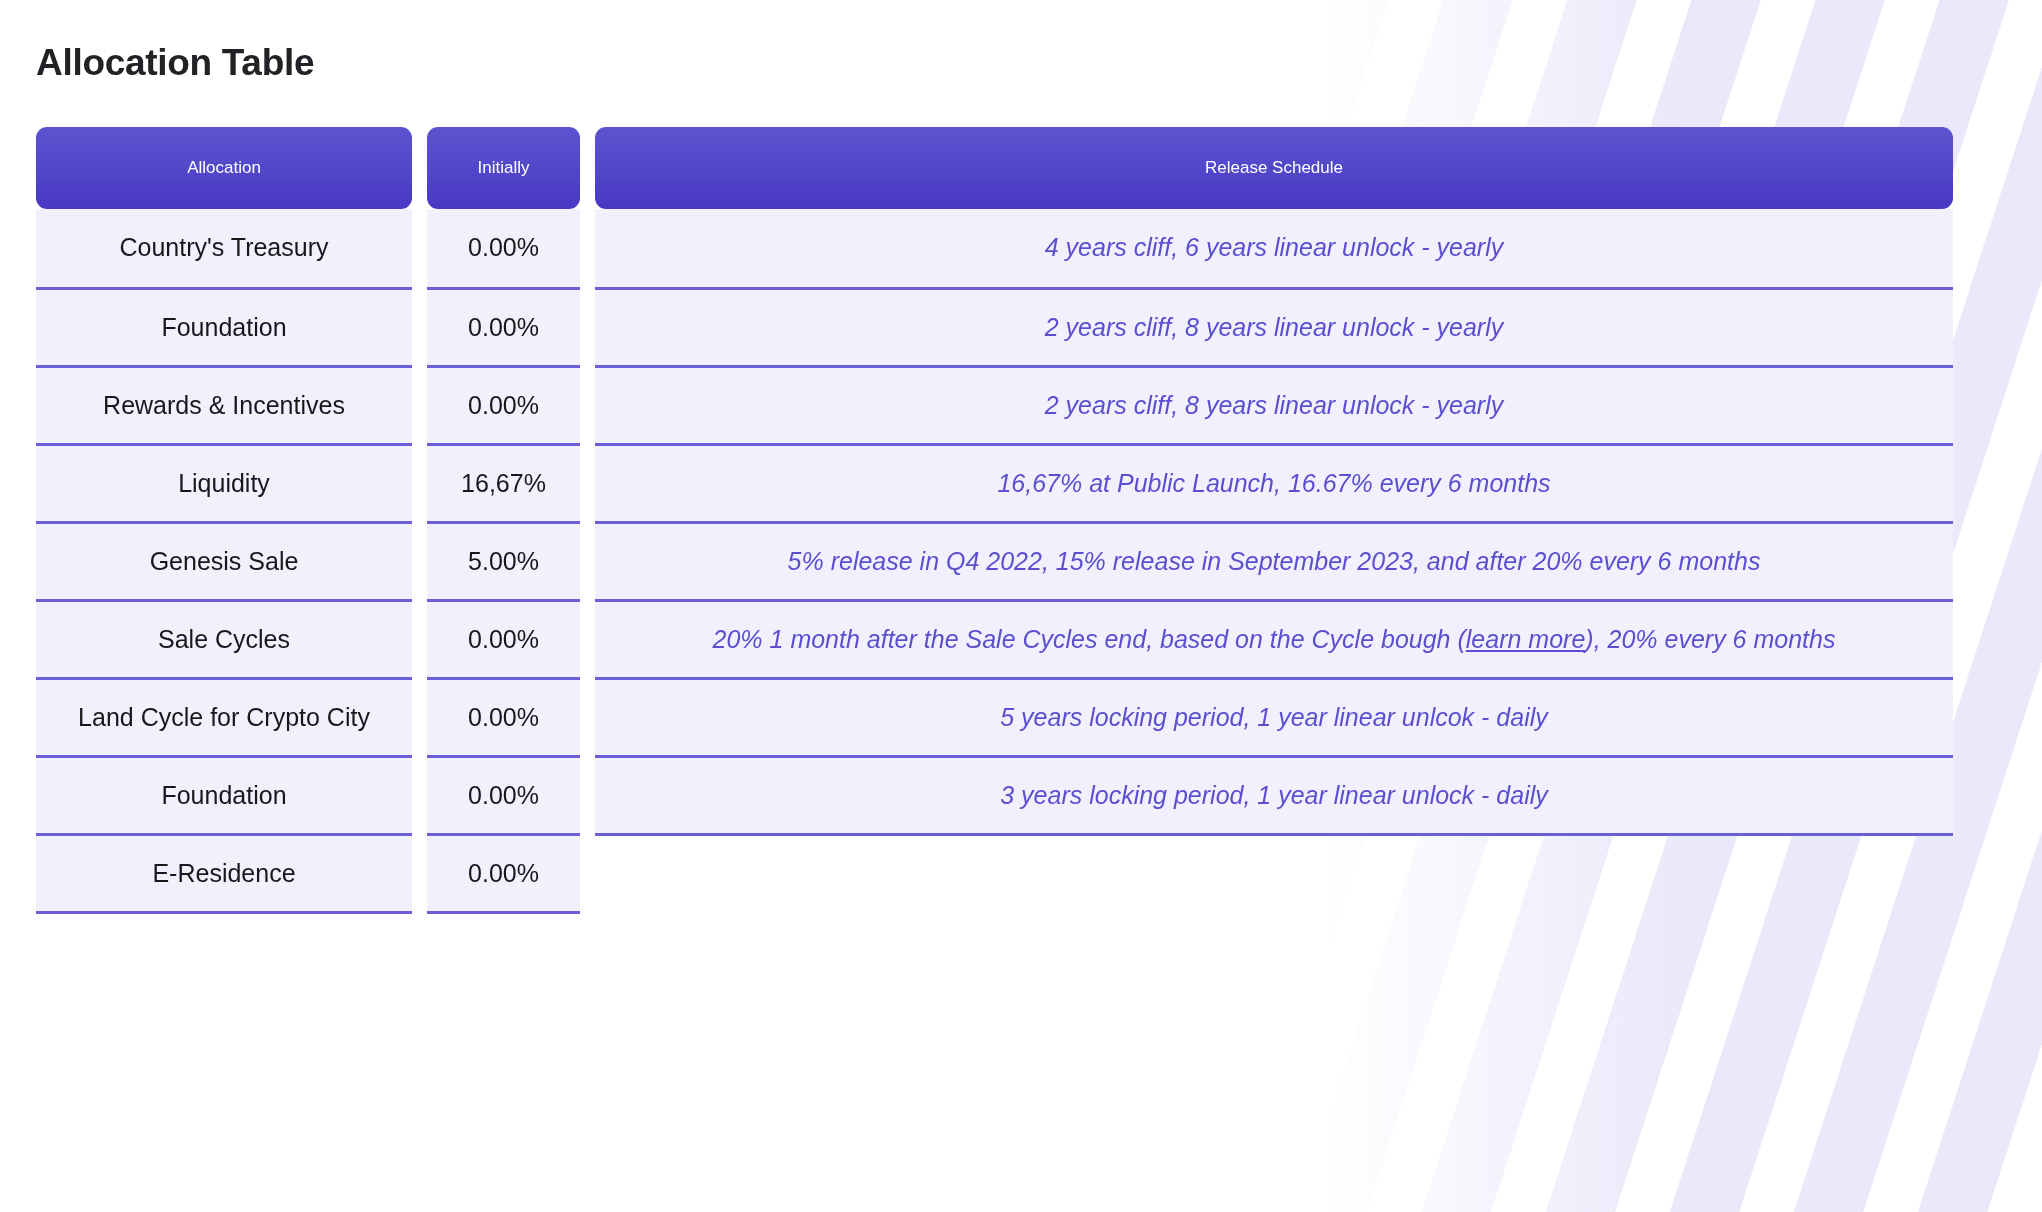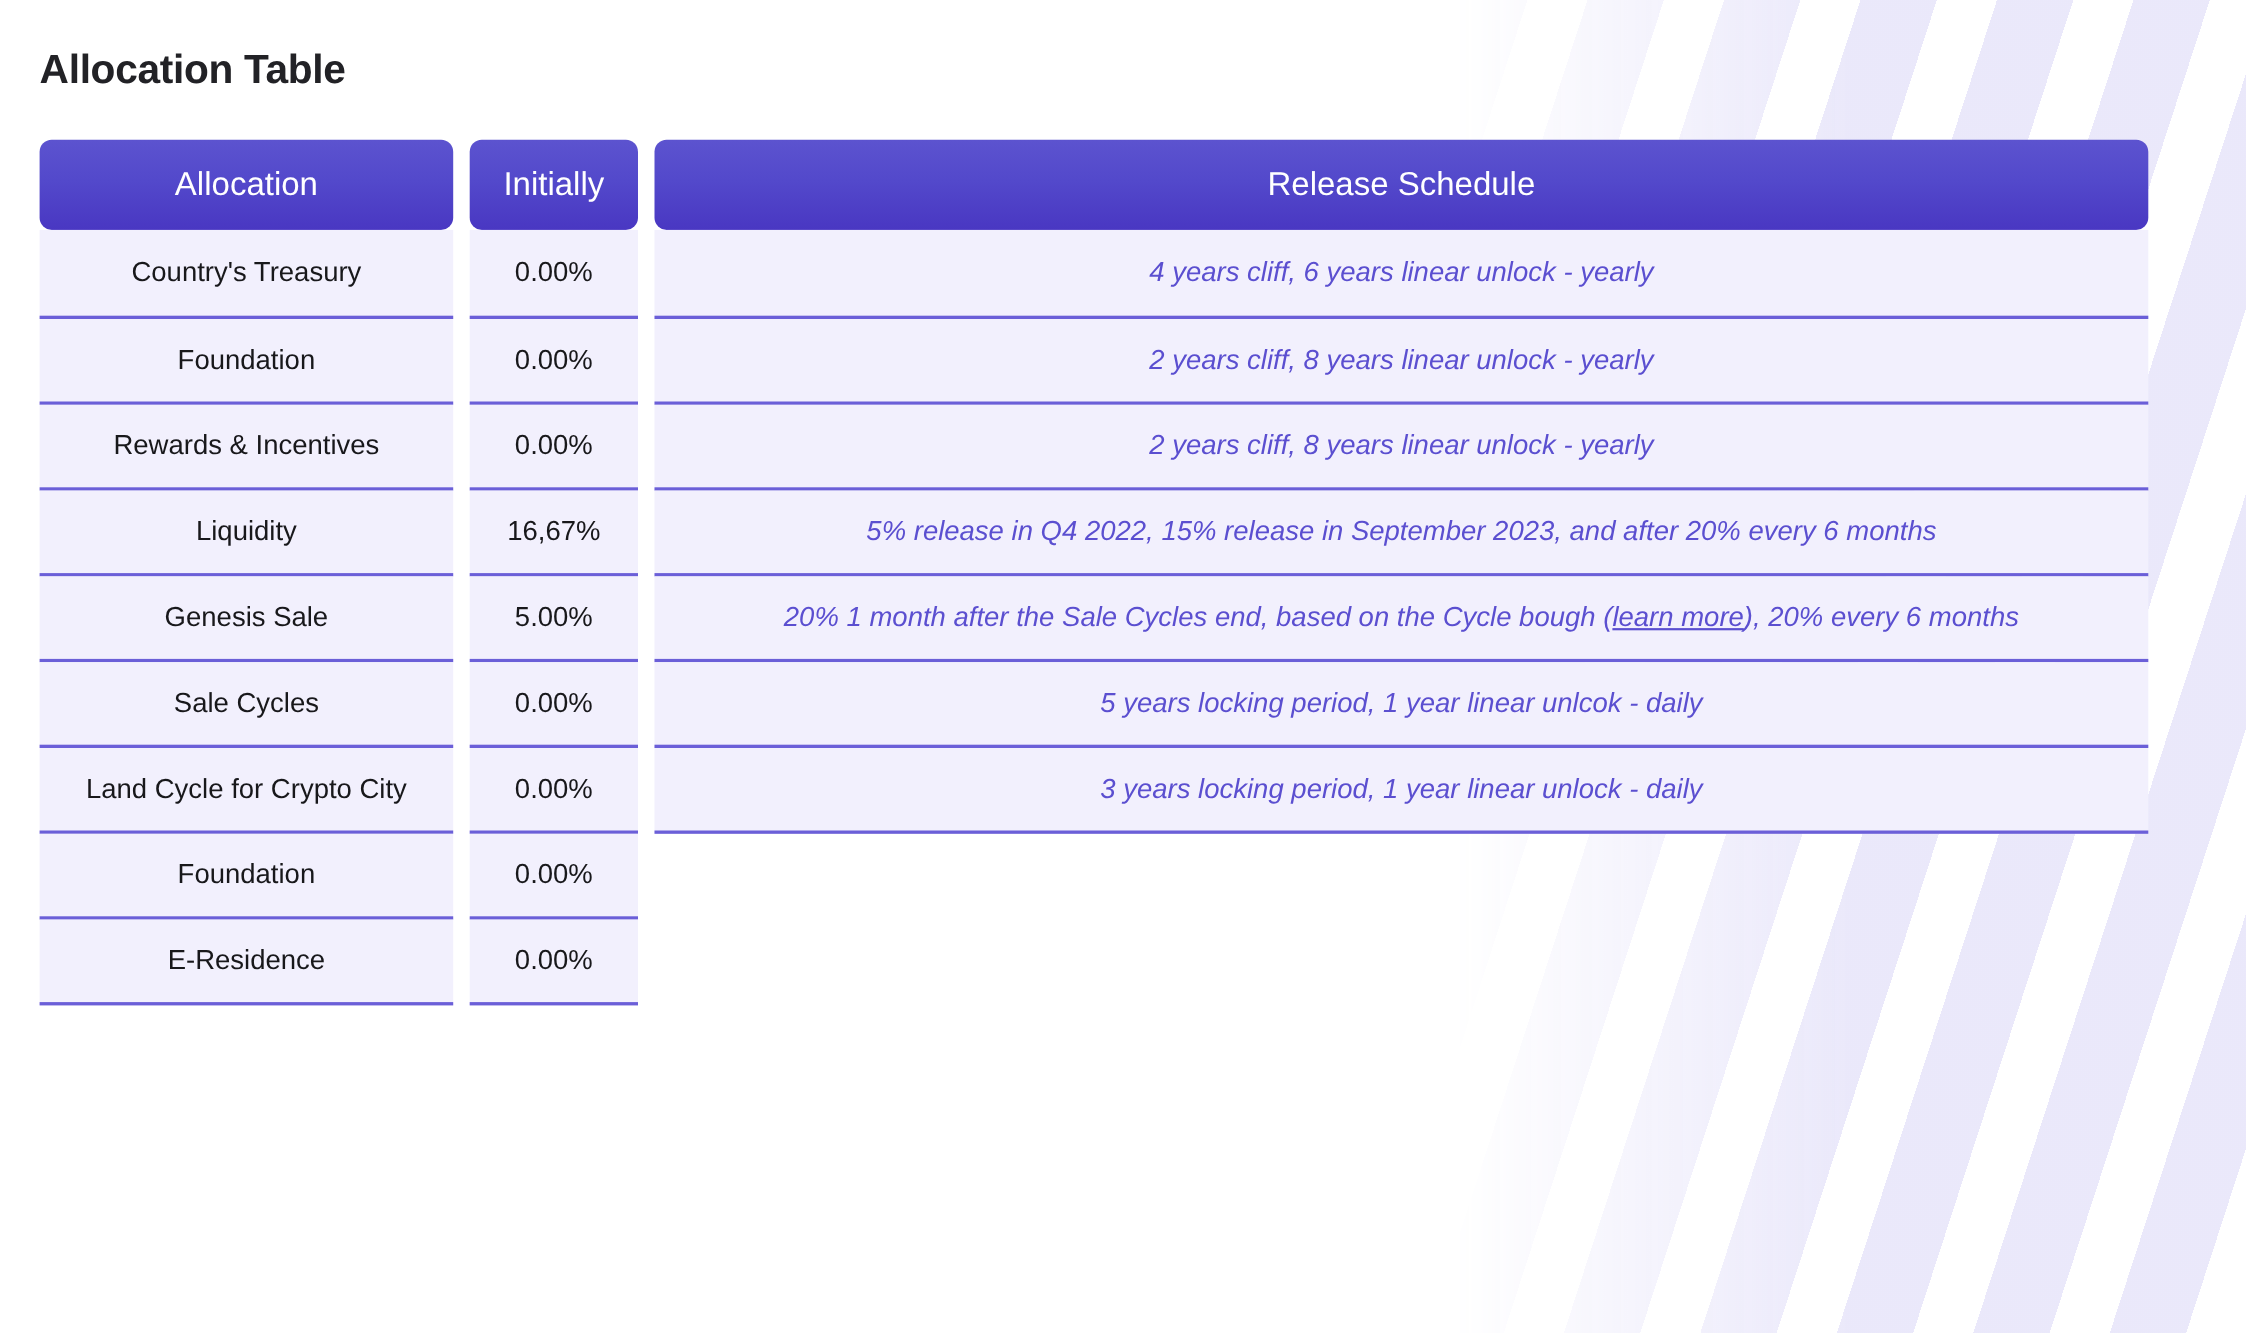--- a/index.html
+++ b/index.html
@@ -69,21 +69,21 @@
   }
   .col-allocation { width: 376px; }
   .col-initially  { width: 153px; }
   .col-release    { flex: 1 1 auto; }
 
   .column-header {
     height: 82px;
     border-radius: 11px;
     background: linear-gradient(180deg, #5c53cf 0%, #5349cb 45%, #4937c2 100%);
     color: #ffffff;
-    font-size: 30px;
+    font-size: 17px;
     display: flex;
     align-items: center;
     justify-content: center;
     box-sizing: border-box;
     text-align: center;
     line-height: 1.2;
   }
 
   .cells {
     display: flex;
@@ -162,20 +162,21 @@
         <div class="cell cell-dark">0.00%</div>
       </div>
     </div>
 
     <div class="table-column col-release">
       <div class="column-header">Release Schedule</div>
       <div class="cells">
         <div class="cell cell-accent">4 years cliff, 6 years linear unlock - yearly</div>
         <div class="cell cell-accent">2 years cliff, 8 years linear unlock - yearly</div>
         <div class="cell cell-accent">2 years cliff, 8 years linear unlock - yearly</div>
+        <div class="cell cell-accent">16,67% at Public Launch, 16.67% every 6 months</div>
         <div class="cell cell-accent">5% release in Q4 2022, 15% release in September 2023, and after 20% every 6 months</div>
         <div class="cell cell-accent">
           <span>20% 1 month after the Sale Cycles end, based on the Cycle bough (</span>
             <a class="learn-more-link" href="#">learn more</a>
             <span>), 20% every 6 months</span>
         </div>
         <div class="cell cell-accent">5 years locking period, 1 year linear unlcok - daily</div>
         <div class="cell cell-accent">3 years locking period, 1 year linear unlock - daily</div>
       </div>
     </div>

